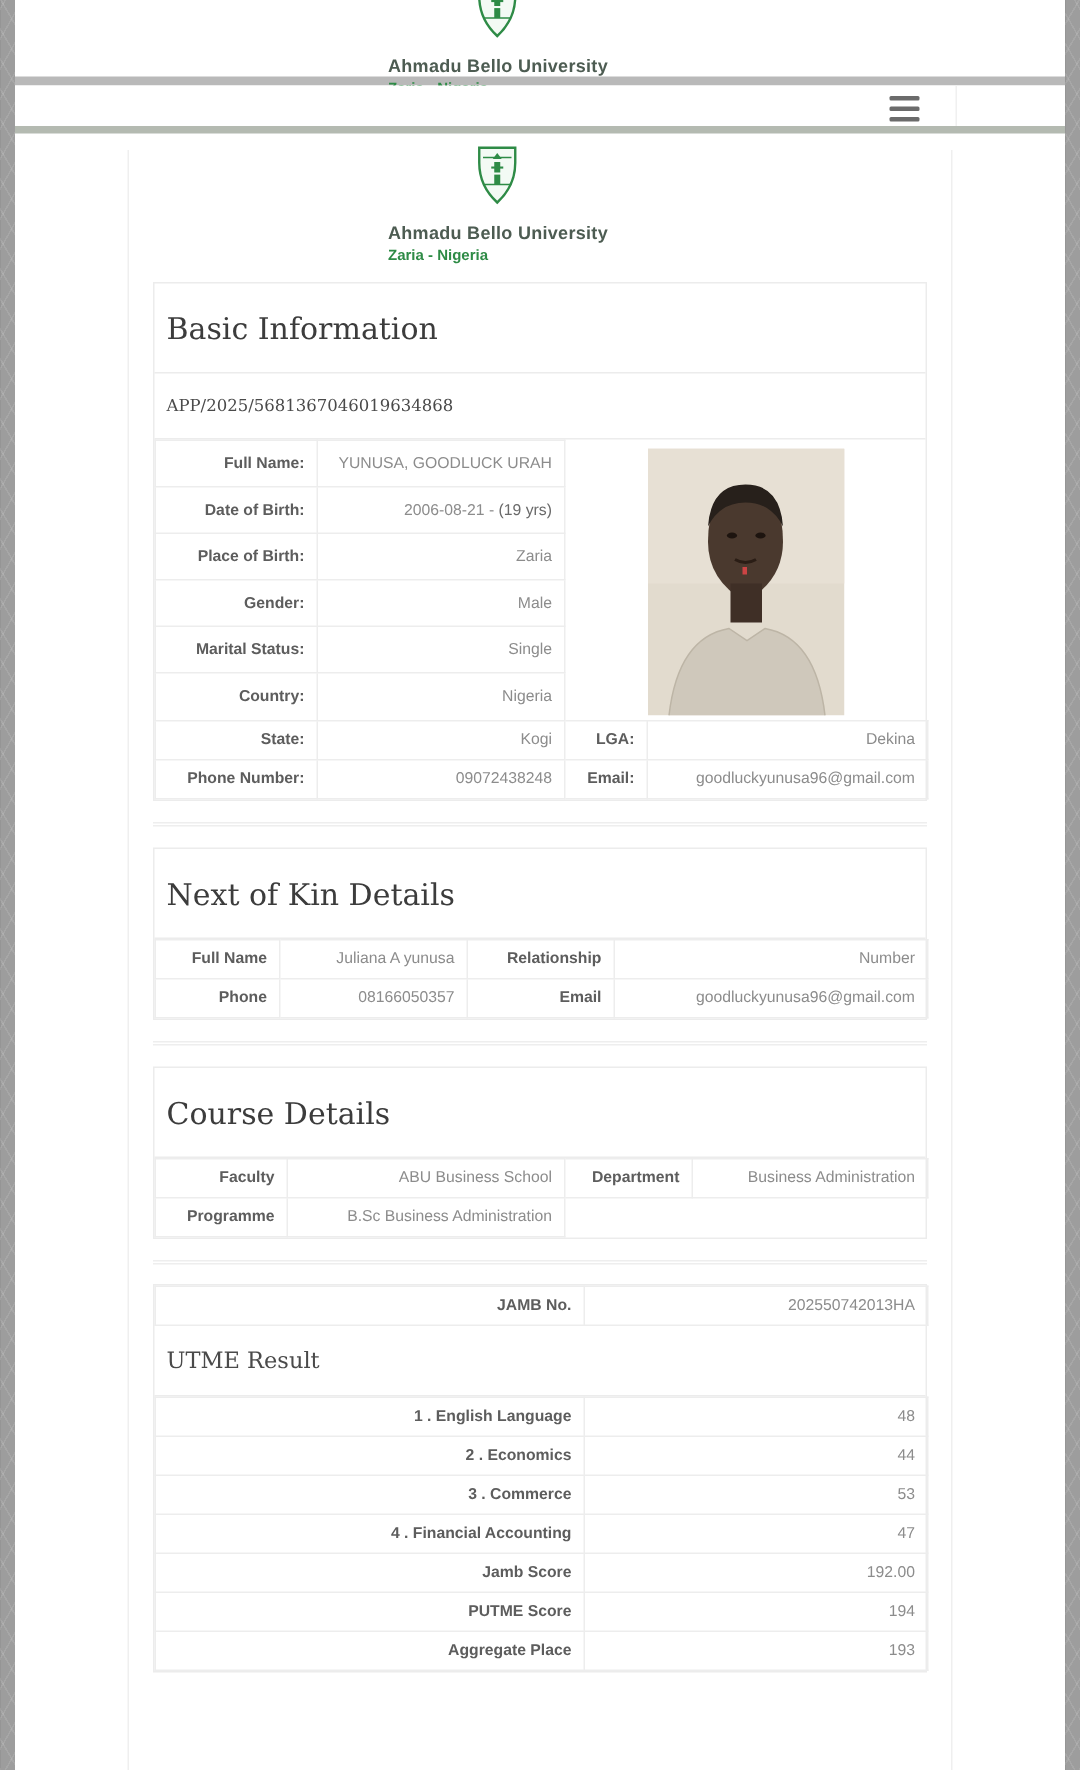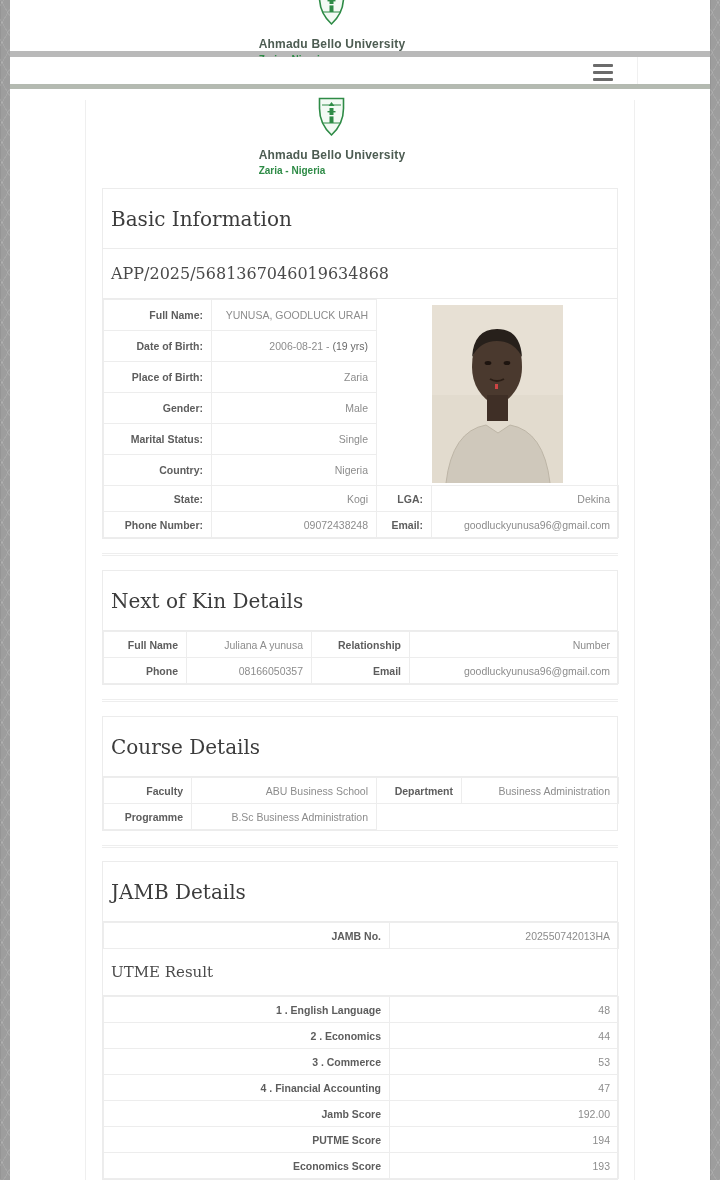--- a/index.html
+++ b/index.html
@@ -49,21 +49,21 @@
   .card-brand { margin-top:14px; height:44px; display:flex; align-items:center; justify-content:center; }
   
   .section { border:1px solid #ececec; margin-top:30px; background:#fff; }
   .section-title {
     font-family:"DejaVu Serif","Liberation Serif",serif;
     font-size:20px; color:#3c3c3c; padding:18px 8px 17px 8px;
     border-bottom:1px solid #ececec; font-weight:normal;
   }
   .app-row {
     font-family:"DejaVu Serif","Liberation Serif",serif;
-    font-size:16px; color:#4a4a4a; padding:15px 8px;
+    font-size:11px; color:#4a4a4a; padding:15px 8px;
     border-bottom:1px solid #ececec;
   }
   table { width:100%; border-collapse:collapse; table-layout:fixed; }
   td { border:1px solid #ededed; padding:9px 8px; font-size:10.5px; vertical-align:middle; word-wrap:break-word;text-align:right; }
   td.lbl { font-weight:bold; color:#5d5d5d; }
   td.val { color:#8c8c8c; }
   td.noborder { border:none; }
   tr.short td { padding:6.5px 8px; }
   .b { font-weight:normal; color:#6a6a6a; }
   
@@ -247,21 +247,20 @@
           <td class="val">B.Sc Business Administration</td>
           <td class="noborder" colspan="2"></td>
         </tr>
       </tbody>
         </table>
     </div>
 
     <div class="sep"></div>
 
     <div class="section" style="margin-top:29px;">
-      <div class="section-title">JAMB Details</div>
       <table>
         <colgroup>
             <col style="width:286px">
             <col style="width:229px">
           </colgroup>
         <tbody>
             <tr class="short">
           <td class="lbl">JAMB No.</td>
           <td class="val">202550742013HA</td>
         </tr>
@@ -292,21 +291,21 @@
         </tr>
         <tr class="short">
           <td class="lbl">Jamb Score</td>
           <td class="val">192.00</td>
         </tr>
         <tr class="short">
           <td class="lbl">PUTME Score</td>
           <td class="val">194</td>
         </tr>
         <tr class="short">
-          <td class="lbl">Economics Score</td>
+          <td class="lbl">Aggregate Place</td>
           <td class="val">193</td>
         </tr>
       </tbody>
         </table>
     </div>
 
   </div>
 </div>
 
 </body></html>

